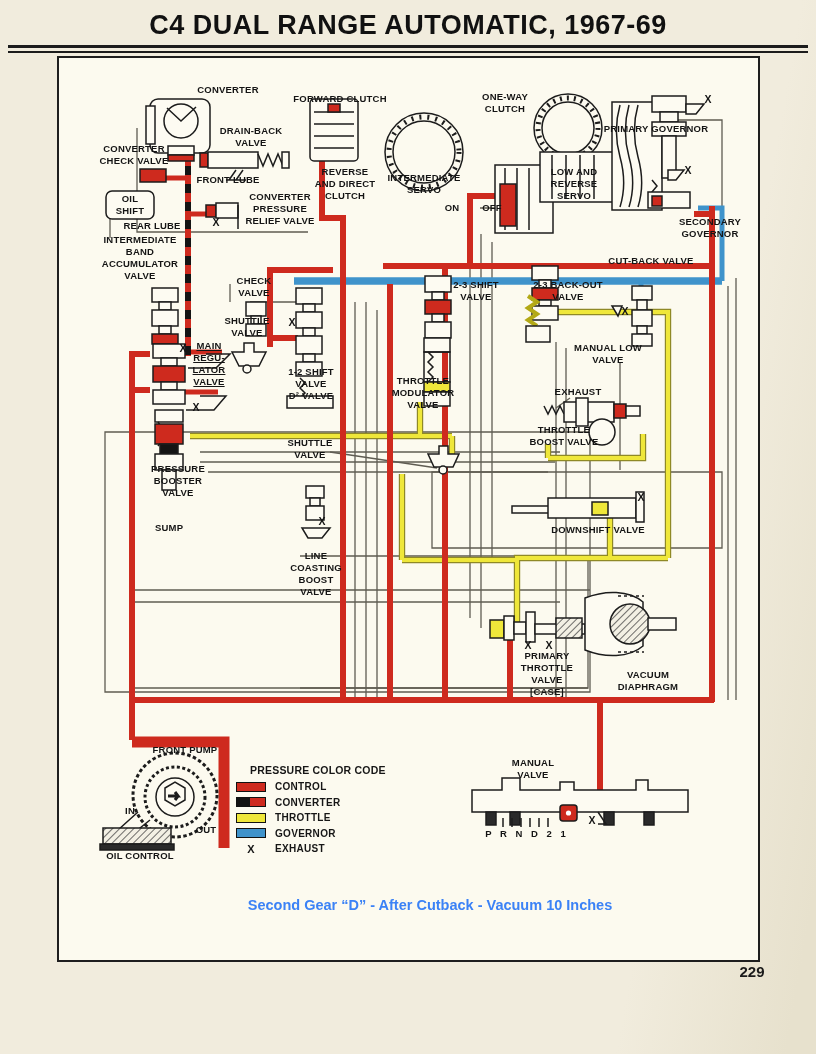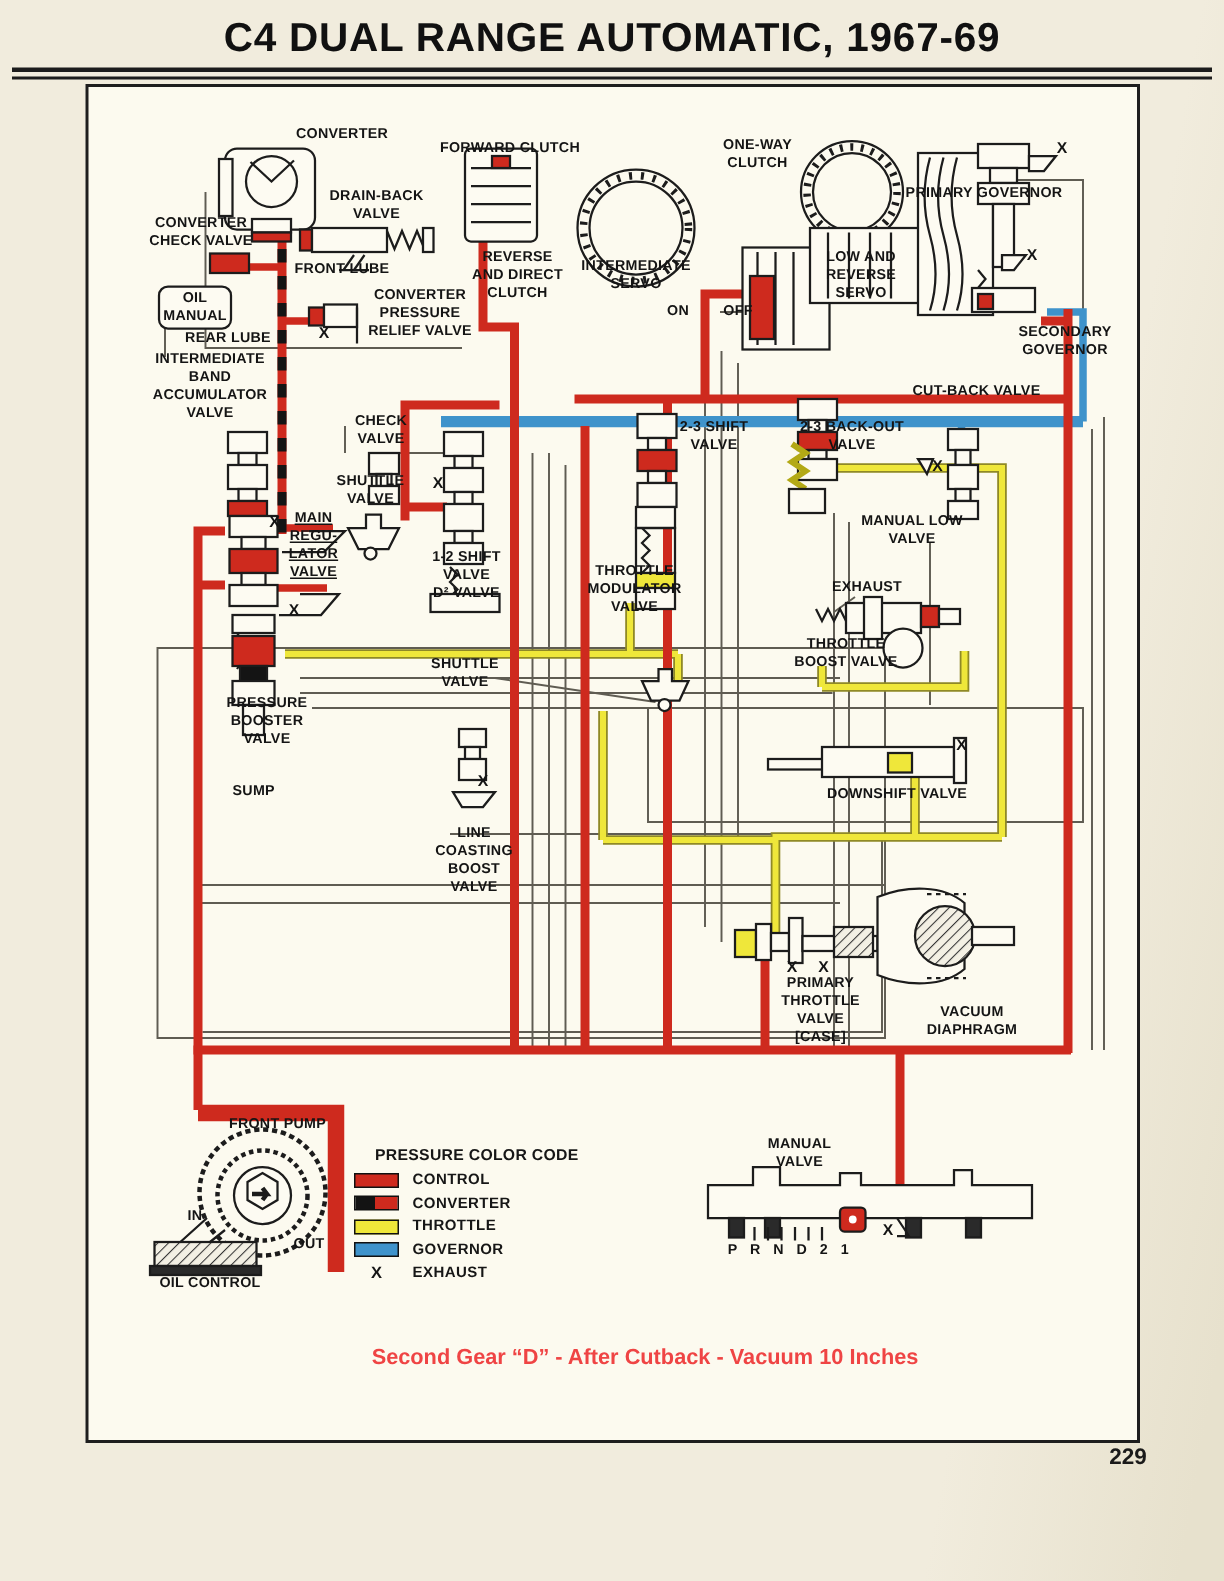--- a/index.html
+++ b/index.html
@@ -23,21 +23,21 @@
     white-space:pre-line;font-weight:bold;font-size:9.5px;line-height:1.25;
     letter-spacing:.2px;color:#141414;z-index:5;
   }
   .lbl.la{transform:none;text-align:left;}
   .xm{
     position:absolute;font-weight:bold;font-size:10.5px;color:#141414;z-index:6;
     transform:translate(-50%,-50%);
   }
   .caption{
     position:absolute;left:430px;top:897px;transform:translateX(-50%);
-    font-size:14.5px;font-weight:bold;white-space:nowrap;color:#ef4444;z-index:5;
+    font-size:14.5px;font-weight:bold;white-space:nowrap;color:#3b82f6;z-index:5;
   }
   .pageno{
     position:absolute;left:752px;top:963px;transform:translateX(-50%);
     font-size:15px;font-weight:bold;color:#1a1a1a;
   }
   .legend{position:absolute;left:236px;top:764px;z-index:5;}
   .legend .lt{font-size:10.5px;font-weight:bold;margin:0 0 3px 14px;letter-spacing:.2px;}
   .lrow{display:flex;align-items:center;height:15.5px;}
   .sw{width:30px;height:10px;border:1.6px solid #111;box-sizing:border-box;margin-right:9px;}
   .sw.control{background:#ce2a1e;}
@@ -383,21 +383,21 @@
   </g>
 </svg>
 
 <div class="lbl" style="left:228px;top:84px;">CONVERTER</div>
 <div class="lbl" style="left:134px;top:143px;">CONVERTER
 CHECK VALVE</div>
 <div class="lbl" style="left:251px;top:125px;">DRAIN-BACK
 VALVE</div>
 <div class="lbl" style="left:228px;top:174px;">FRONT LUBE</div>
 <div class="lbl" style="left:130px;top:193px;">OIL
-MANUAL</div>
+SHIFT</div>
 <div class="lbl" style="left:152px;top:220px;">REAR LUBE</div>
 <div class="lbl" style="left:280px;top:191px;">CONVERTER
 PRESSURE
 RELIEF VALVE</div>
 <div class="lbl" style="left:140px;top:234px;">INTERMEDIATE
 BAND
 ACCUMULATOR
 VALVE</div>
 <div class="lbl" style="left:340px;top:93px;">FORWARD CLUTCH</div>
 <div class="lbl" style="left:345px;top:166px;">REVERSE

